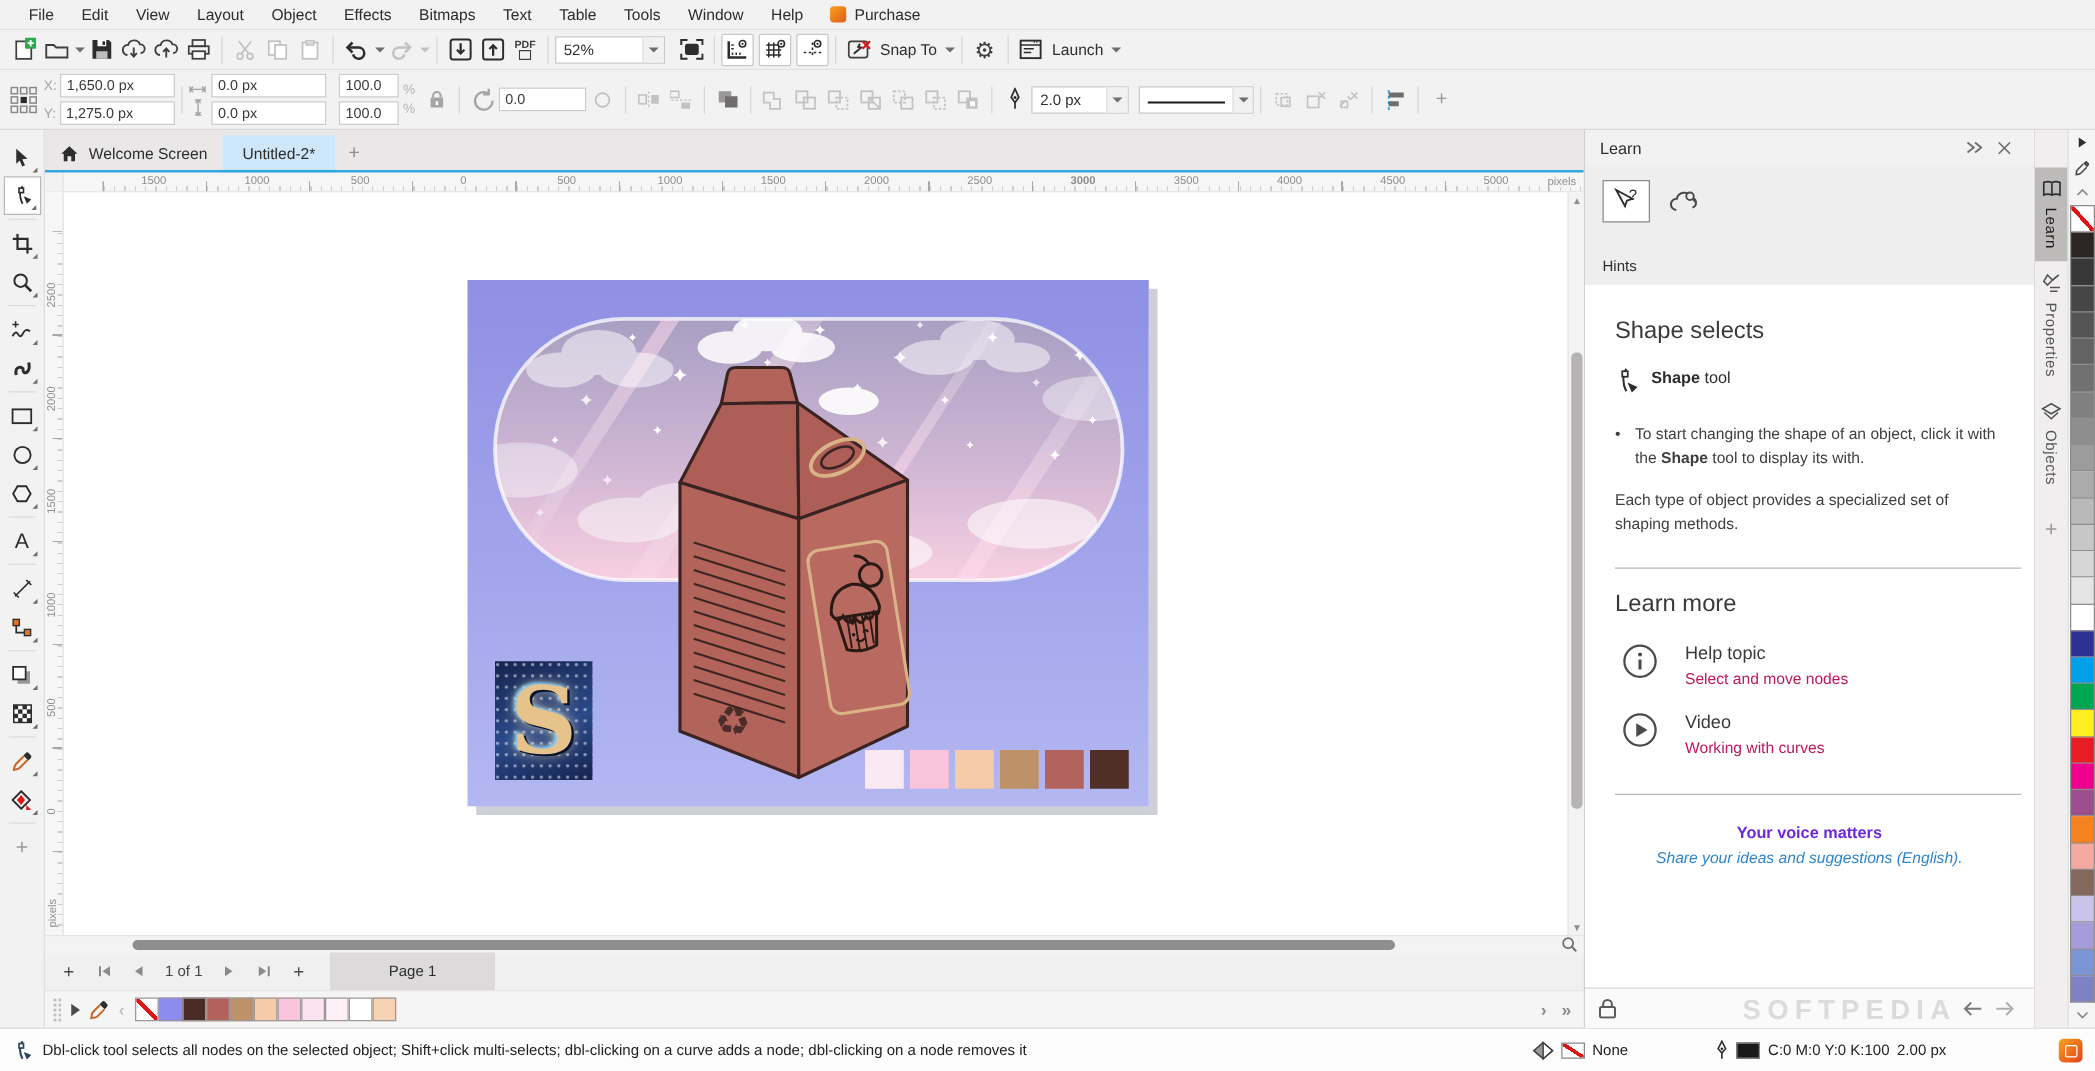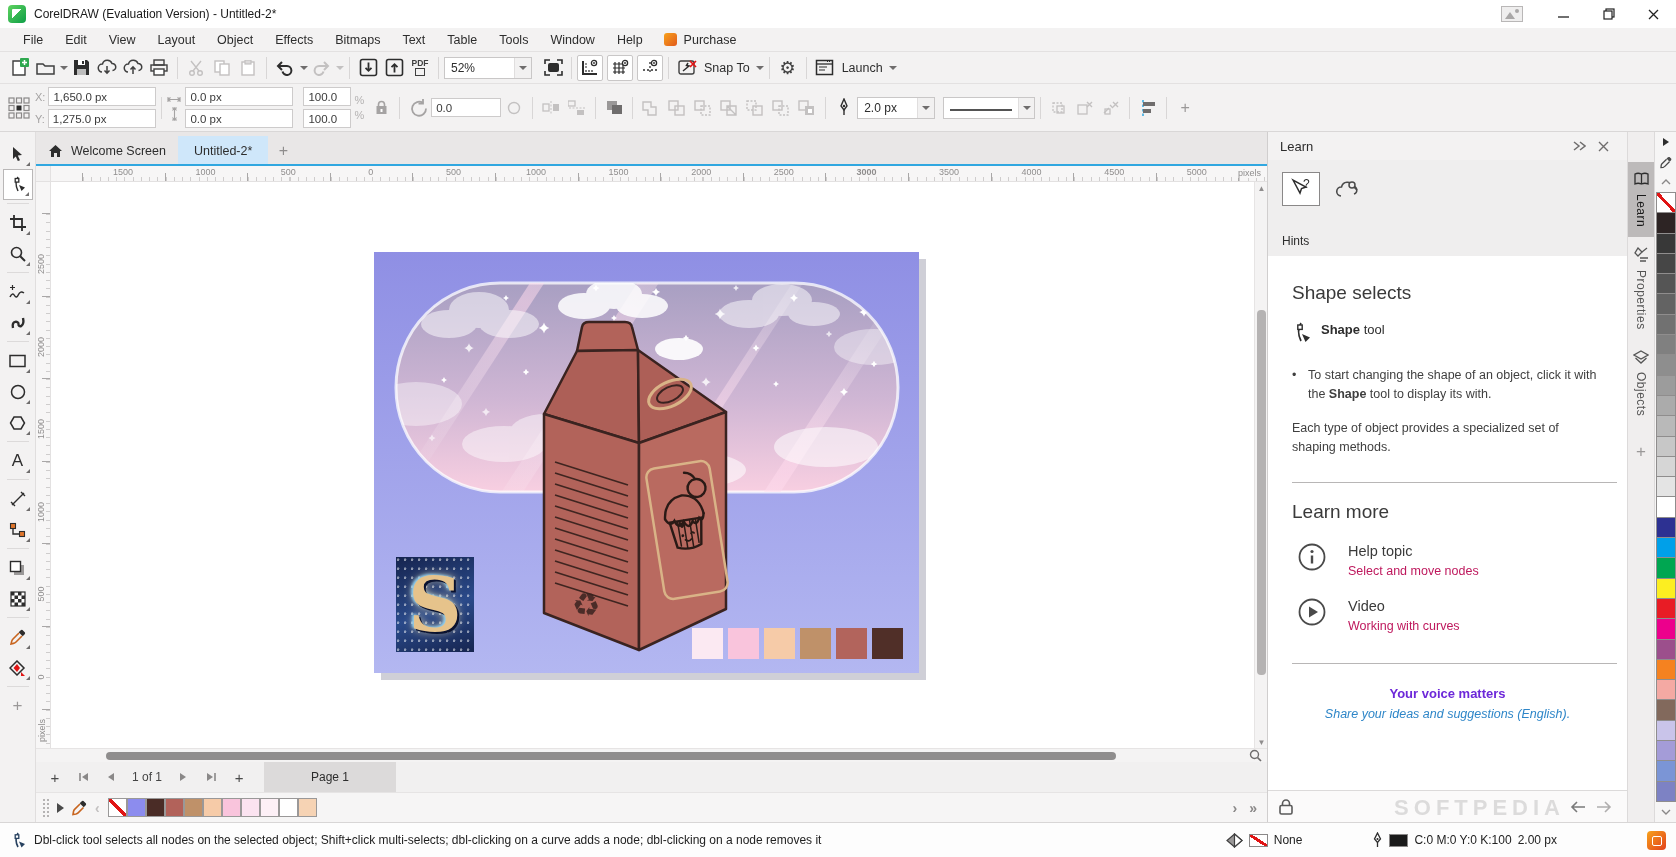--- a/index.html
+++ b/index.html
@@ -28,21 +28,21 @@
   .propbar{height:48px;background:#f3f2f2;display:flex;align-items:center;padding:0 6px;flex:0 0 auto;border-bottom:1px solid #d9d7d7}
   .ibtn{min-width:26px;height:26px;display:flex;align-items:center;justify-content:center;border-radius:2px;color:#3f3f3f}
   .ibtn.gray{color:#c3c1c1}
   .caret{width:0;height:0;border-left:4px solid transparent;border-right:4px solid transparent;border-top:4px solid #6f6d6d;margin-left:2px}
   .caret.gray{border-top-color:#c3c1c1}
   .vsep{width:1px;height:22px;background:#d8d6d6;margin:0 5px}
   .combo{height:22px;background:#fff;border:1px solid #c9c7c7;display:flex;align-items:center;font-size:12px;color:#2d2d2d}
   .combo .cval{flex:1;padding:0 6px;white-space:nowrap}
   .combo .cbtn{width:17px;height:100%;display:flex;align-items:center;justify-content:center;border-left:1px solid #e0dede;background:#f2f1f1}
   .tool-label{font-size:12.5px;color:#2d2d2d;margin:0 4px}
-  .fld{width:108px;height:19px;background:#fff;border:1px solid #cdcbcb;font-size:11.5px;color:#3a3a3a;display:flex;align-items:center;padding:0 4px}
+  .fld{width:92px;height:19px;background:#fff;border:1px solid #cdcbcb;font-size:11.5px;color:#3a3a3a;display:flex;align-items:center;padding:0 4px}
   .fld.small{width:48px}
   .fldlbl{font-size:11px;color:#a5a3a3;margin:0 3px}
   .stack2{display:flex;flex-direction:column;gap:3px}
   .pct{font-size:11px;color:#b5b3b3;margin-left:3px}
 
   
   .main{flex:1;display:flex;min-height:0}
   
   .toolbox{width:36px;background:#f3f2f2;border-right:1px solid #e0dede;display:flex;flex-direction:column;align-items:center;padding-top:6px}
   .tool{width:30px;height:31px;display:flex;align-items:center;justify-content:center;position:relative;color:#3a3a3a}
@@ -160,42 +160,20 @@
   .sb-chip.black{background:#1a1a1a}
   .sb-text{font-size:12px;color:#222;white-space:nowrap}
   .tips-icon{width:19px;height:19px;border-radius:4px;background:linear-gradient(135deg,#f7a21b,#e2401c);margin-left:90px;position:relative}
   .tips-icon::after{content:"";position:absolute;left:5px;top:5px;width:8px;height:8px;border:1.5px solid #fff;border-radius:2px}
 </style>
 </head>
 <body>
 
 <div class="app">
 
-  <header class="titlebar">
-    <div class="appicon"></div>
-    <div class="title-text">CorelDRAW (Evaluation Version) - Untitled-2*</div>
-    <div class="tb-spacer"></div>
-    <div class="badge-icon"></div>
-    <div class="wbtn">
-        <svg width="11" height="11">
-          <line x1="0" y1="8" x2="11" y2="8" stroke="#222" stroke-width="1.3"></line>
-        </svg>
-      </div>
-    <div class="wbtn">
-        <svg width="12" height="12">
-          <rect x="3" y="1" width="8" height="8" fill="none" stroke="#222" stroke-width="1.2"></rect>
-          <rect x="1" y="3" width="8" height="8" fill="#fff" stroke="#222" stroke-width="1.2"></rect>
-        </svg>
-      </div>
-    <div class="wbtn">
-        <svg width="11" height="11">
-          <path d="M1,1 L10,10 M10,1 L1,10" stroke="#222" stroke-width="1.3"></path>
-        </svg>
-      </div>
-  </header>
 
   <nav class="menubar">
     <span class="menu-item">File</span>
     <span class="menu-item">Edit</span>
     <span class="menu-item">View</span>
     <span class="menu-item">Layout</span>
     <span class="menu-item">Object</span>
     <span class="menu-item">Effects</span>
     <span class="menu-item">Bitmaps</span>
     <span class="menu-item">Text</span>

